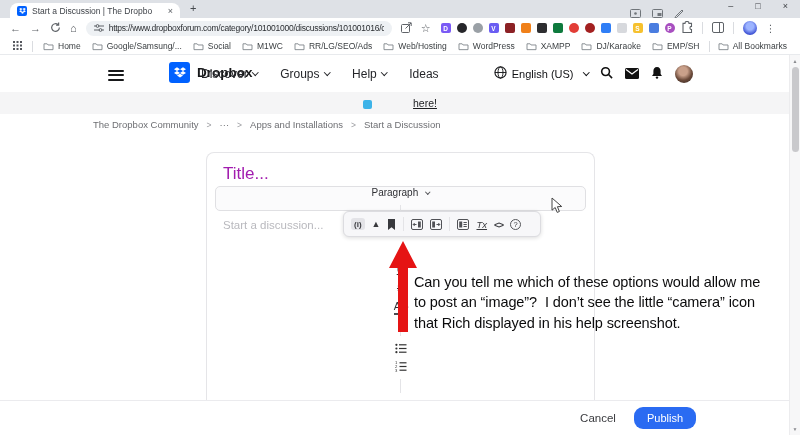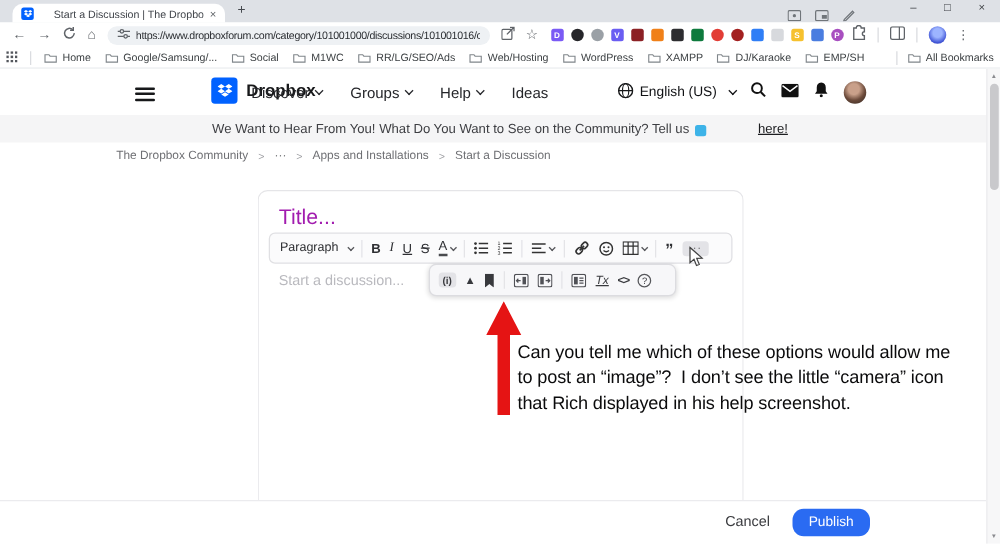--- a/index.html
+++ b/index.html
@@ -7,21 +7,21 @@
   body { font-family:"Liberation Sans", sans-serif; }
   #app { position:relative; width:800px; height:435px; background:#fff; overflow:hidden; }
 
   
   #tabstrip { position:absolute; left:0; top:0; width:800px; height:18px; background:#dee1e6; }
   .tab { position:absolute; left:10px; top:3px; width:170px; height:15px; background:#fff;
          border-radius:8px 8px 0 0; display:flex; align-items:center; gap:5px; padding:0 7px;
          font-size:8.5px; color:#3f4349; }
   .favicon { width:10px; height:10px; border-radius:2px; background:var(--dropbox-blue);
              display:flex; align-items:center; justify-content:center; flex:none; }
-  .tab-title { flex:1; white-space:nowrap; overflow:hidden;margin-left:11px; }
+  .tab-title { flex:1; white-space:nowrap; overflow:hidden; }
   .tab-close { font-size:9px; color:#5a5e63; flex:none; }
   .newtab { position:absolute; left:190px; top:2px; font-size:11px; color:#45494e; }
   .strip-icons { position:absolute; left:630px; top:4px; display:flex; gap:11px; align-items:center; }
   .win-controls { position:absolute; right:12px; top:1px; display:flex; gap:22px; align-items:center;
                   font-size:9px; color:#3a3d41; }
 
   
   #navbar { position:absolute; left:0; top:18px; width:800px; height:20px; background:#fff;
             display:flex; align-items:center; padding:0 10px; gap:9px; }
   .nav-ico { color:#5f6368; font-size:11px; line-height:1; }
@@ -32,21 +32,21 @@
   .chip { width:10px; height:10px; border-radius:2px; color:#fff; font-size:6.5px; font-weight:700;
           display:flex; align-items:center; justify-content:center; }
   .chip.circle { border-radius:50%; }
   .tb-sep { width:1px; height:12px; background:#dadce0; }
   .profile-avatar { width:14px; height:14px; border-radius:50%;
                     background:radial-gradient(circle at 50% 38%, #9db4ff 0 32%, #4256d6 70%, #2c3aa8 100%); }
   .menu-dots { color:#5f6368; font-size:10px; }
 
   
   #bookmarks { position:absolute; left:0; top:38px; width:800px; height:17px; background:#fff;
-               border-bottom:1px solid #e8eaed; display:flex; align-items:center; padding:0 5px;
+               border-bottom:1px solid #e8eaed; display:flex; align-items:center; padding:0 13px;
                font-size:8.5px; color:#3c4043; gap:10px; }
   .bm-list { display:flex; gap:11px; overflow:hidden; flex:1; align-items:center; }
   .bm { display:flex; align-items:center; gap:4px; white-space:nowrap; }
   .bm-sep { width:1px; height:11px; background:#dadce0; flex:none; }
   .bm-right { display:flex; align-items:center; gap:8px; flex:none; }
 
   
   #site-header { position:absolute; left:0; top:55px; width:800px; height:37px; background:#fff; }
   .hamburger { position:absolute; left:108px; top:12px; width:16px; cursor:pointer; }
   .hamburger i { display:block; height:2px; background:#17181a; margin:2.5px 0; border-radius:1px; }
@@ -76,21 +76,21 @@
   #breadcrumb { position:absolute; left:93px; top:119px; display:flex; align-items:center; gap:8px;
                 font-size:9.5px; color:#6e6f73; }
   .crumb-sep { color:#9b9ca0; font-size:8.5px; }
 
   
   #editor-card { position:absolute; left:206px; top:152px; width:389px; height:248px; background:#fff;
                  border:1px solid #e5e5e8; border-bottom:none; border-radius:8px 8px 0 0; }
   .title-ph { position:absolute; left:16px; top:11px; font-size:17px; color:#a21caf; }
   .ed-toolbar { position:absolute; left:8px; top:33px; right:8px; height:25px; border:1px solid #e0e0e3;
                 border-radius:5px; background:#fbfbfc; display:flex; align-items:center; padding:0 8px;
-                gap:7px; color:#2e2f33; }
+                gap:7px; color:#2e2f33;flex-direction:column; }
   .tb-item { display:flex; align-items:center; font-size:10.5px; }
   .para { font-size:10px; min-width:58px; }
   .tb-b { font-weight:700; }
   .tb-i { font-style:italic; font-family:"Liberation Serif", serif; }
   .tb-u { text-decoration:underline; }
   .tb-s { text-decoration:line-through; }
   .a-letter { border-bottom:2px solid #4a4b4f; line-height:1; padding-bottom:1px; font-size:10.5px; }
   .ed-sep { width:1px; height:14px; background:#e4e4e7; flex:none; }
   .quote { font-weight:700; font-size:13px; position:relative; top:1px; }
   .more-btn { background:#e3e3e7; border-radius:3px; padding:2px 5px; font-size:8px; letter-spacing:1px;
@@ -361,21 +361,20 @@
           </svg></span>
       <span><svg width="12" height="13" viewBox="0 0 12 13">
             <path d="M6 1C3.6 1 2.4 2.8 2.4 5V8L1 10h10L9.6 8V5C9.6 2.8 8.4 1 6 1Z" fill="#111"></path>
             <circle cx="6" cy="11.6" r="1.2" fill="#111"></circle>
           </svg></span>
       <span class="user-avatar"></span>
     </div>
   </div>
 
   <div id="banner">
-    <span>We Want to Hear From You! What Do You Want to See on the Community? Tell us</span>
     <span class="banner-icon"></span>
     <a class="banner-link">here!</a>
   </div>
 
   <div id="breadcrumb">
     <span>The Dropbox Community</span>
     <span class="crumb-sep">&gt;</span>
     <span>···</span>
     <span class="crumb-sep">&gt;</span>
     <span>Apps and Installations</span>

